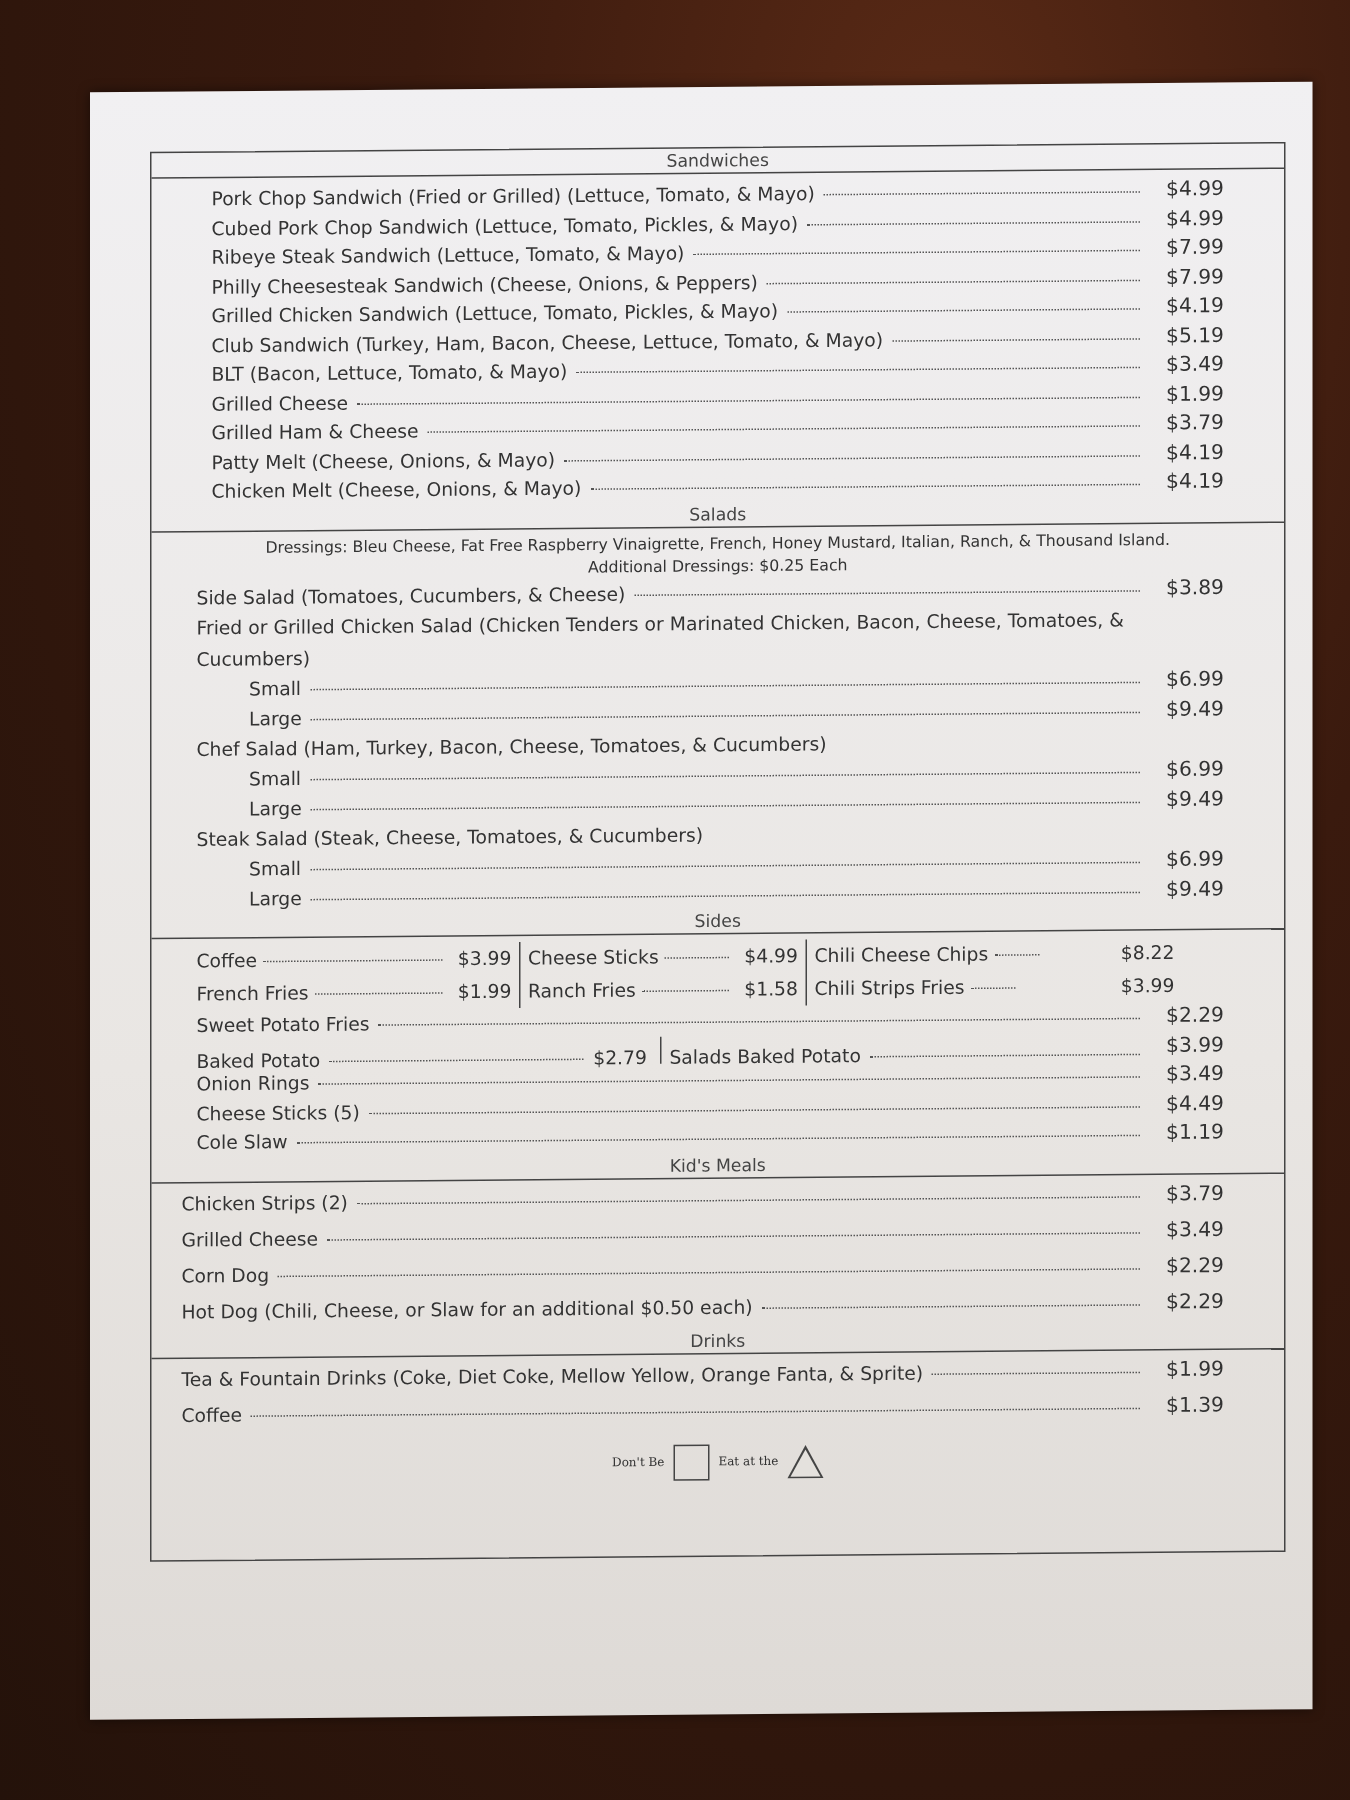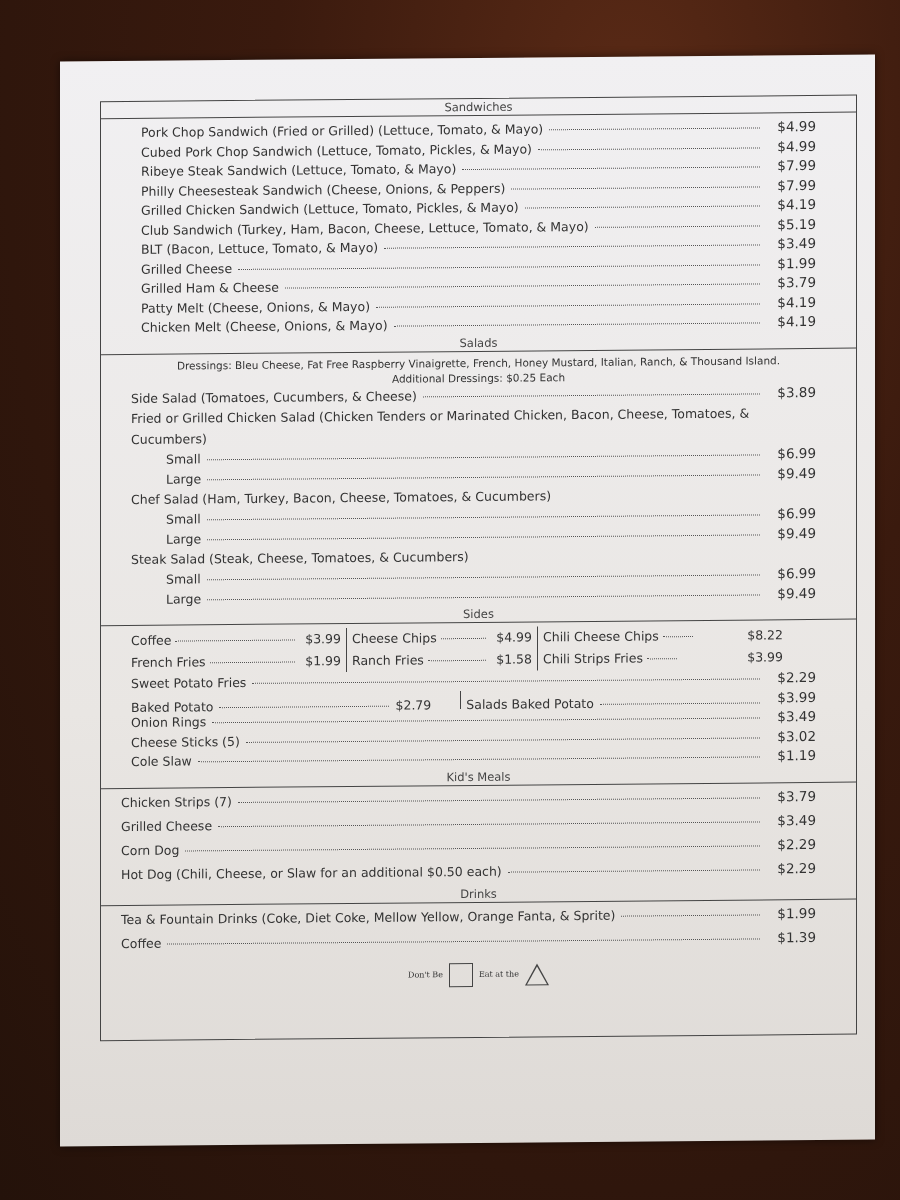--- a/index.html
+++ b/index.html
@@ -153,21 +153,21 @@
           </div>
       <div class="cell">
             <span>French Fries</span>
             <span class="dots"></span>
             <span class="p">$1.99</span>
           </div>
     </div>
     <div class="vsep"></div>
     <div class="col" style="width:180px">
       <div class="cell">
-            <span>Cheese Chips</span>
+            <span>Cheese Sticks</span>
             <span class="dots"></span>
             <span class="p">$4.99</span>
           </div>
       <div class="cell">
             <span>Ranch Fries</span>
             <span class="dots"></span>
             <span class="p">$1.58</span>
           </div>
     </div>
     <div class="vsep"></div>
@@ -185,46 +185,46 @@
     </div>
   </div>
   <div class="row" style="padding-left:30px">
         <span class="name">Sweet Potato Fries</span>
         <span class="dots"></span>
         <span class="price">$2.29</span>
       </div>
   <div class="row" style="padding-left:30px">
     <span class="name">Baked Potato</span>
         <span class="dots" style="flex:0 0 170px"></span>
-        <span style="margin-right:24px">$2.79</span>
+        <span style="margin-right:4px">$2.79</span>
     <span class="vsep" style="height:18px"></span>
     <span class="name">Salads Baked Potato</span>
         <span class="dots"></span>
         <span class="price">$3.99</span>
   </div>
   <div class="row" style="padding-left:30px">
         <span class="name">Onion Rings</span>
         <span class="dots"></span>
         <span class="price">$3.49</span>
       </div>
   <div class="row" style="padding-left:30px">
         <span class="name">Cheese Sticks (5)</span>
         <span class="dots"></span>
-        <span class="price">$3.02</span>
+        <span class="price">$4.49</span>
       </div>
   <div class="row" style="padding-left:30px">
         <span class="name">Cole Slaw</span>
         <span class="dots"></span>
         <span class="price">$1.19</span>
       </div>
 
   <div class="sec-title">Kid's Meals</div>
   <div class="rule"></div>
   <div class="row" style="padding-left:20px;height:24px">
-        <span class="name">Chicken Strips (7)</span>
+        <span class="name">Chicken Strips (2)</span>
         <span class="dots"></span>
         <span class="price">$3.79</span>
       </div>
   <div class="row" style="padding-left:20px;height:24px">
         <span class="name">Grilled Cheese</span>
         <span class="dots"></span>
         <span class="price">$3.49</span>
       </div>
   <div class="row" style="padding-left:20px;height:24px">
         <span class="name">Corn Dog</span>

